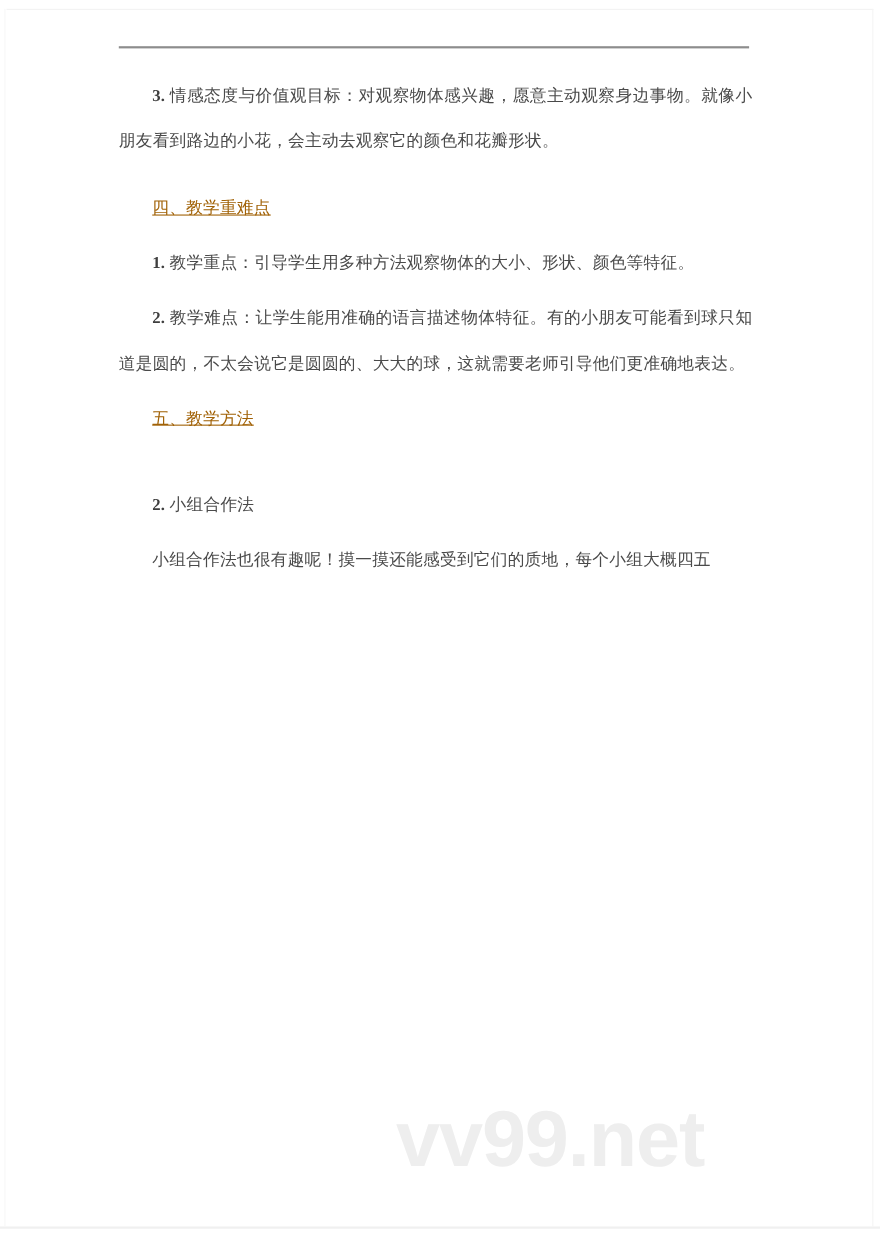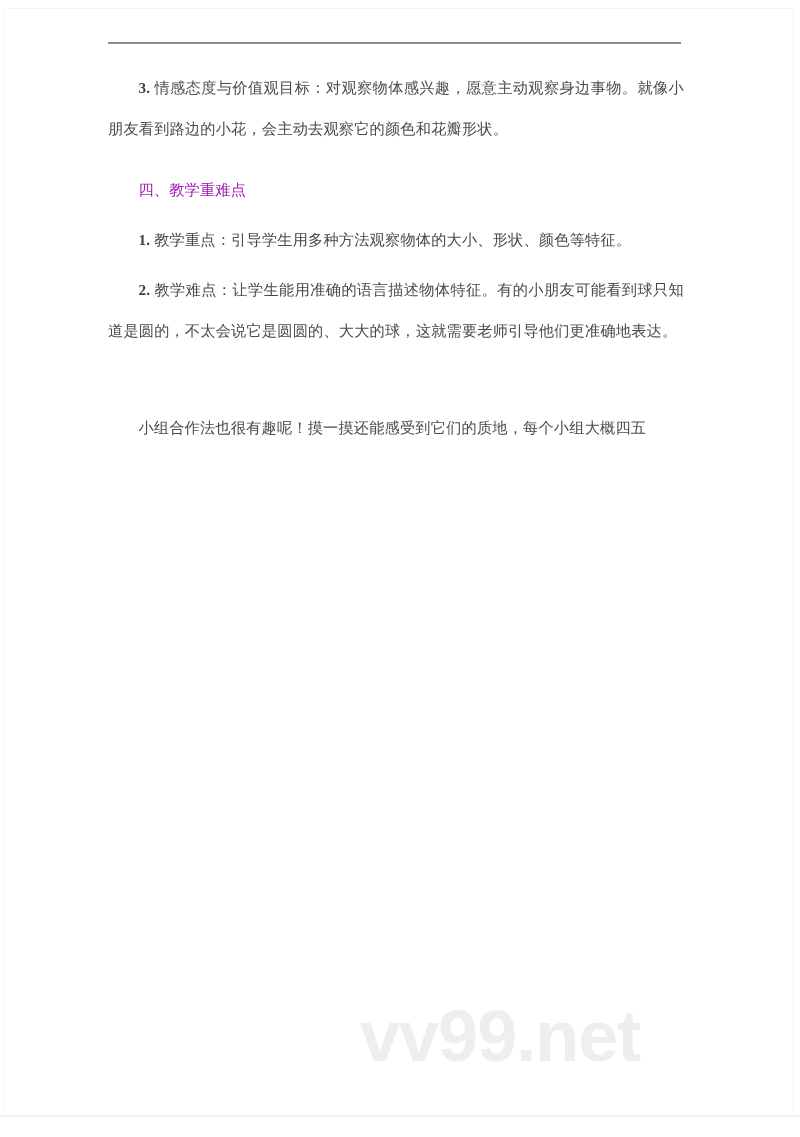--- a/index.html
+++ b/index.html
@@ -74,21 +74,22 @@
     text-align: justify;
     text-justify: inter-ideograph;
     letter-spacing: 0.2px;
     font-family: "Liberation Serif", "DejaVu Serif", serif;
   }
   .para.indent {
     text-indent: 2em;
   }
   .para.heading {
     text-indent: 2em;
-    color: #a21caf;
+    color: #a16207;
+    text-decoration: underline;
   }
   .gap-sm { height: 9px; }
   .gap-md { height: 20px; }
 
   .num {
     font-weight: bold;
     color: #3e3e3e;
   }
 
   
@@ -143,29 +144,36 @@
 
     <div class="gap-sm"></div>
 
     <p class="para indent">
       <span class="num">2.</span>
       <span>教学难点：让学生能用准确的语言描述物体特征。有的小朋友可能看到球只知道是圆的，不太会说它是圆圆的、大大的球，这就需要老师引导他们更准确地表达。</span>
     </p>
 
     <div class="gap-sm"></div>
 
+    <p class="para heading">
+      <span>五、教学方法</span>
+    </p>
 
     <div class="gap-sm"></div>
 
 
     <div class="gap-sm"></div>
 
 
     <div class="gap-md"></div>
 
+    <p class="para indent">
+      <span class="num">2.</span>
+      <span>小组合作法</span>
+    </p>
 
     <div class="gap-sm"></div>
 
     <p class="para indent">
       <span>小组合作法也很有趣呢！摸一摸还能感受到它们的质地，每个小组大概四五</span>
     </p>
 
   </div>
 
   <div class="watermark">vv99.net</div>

